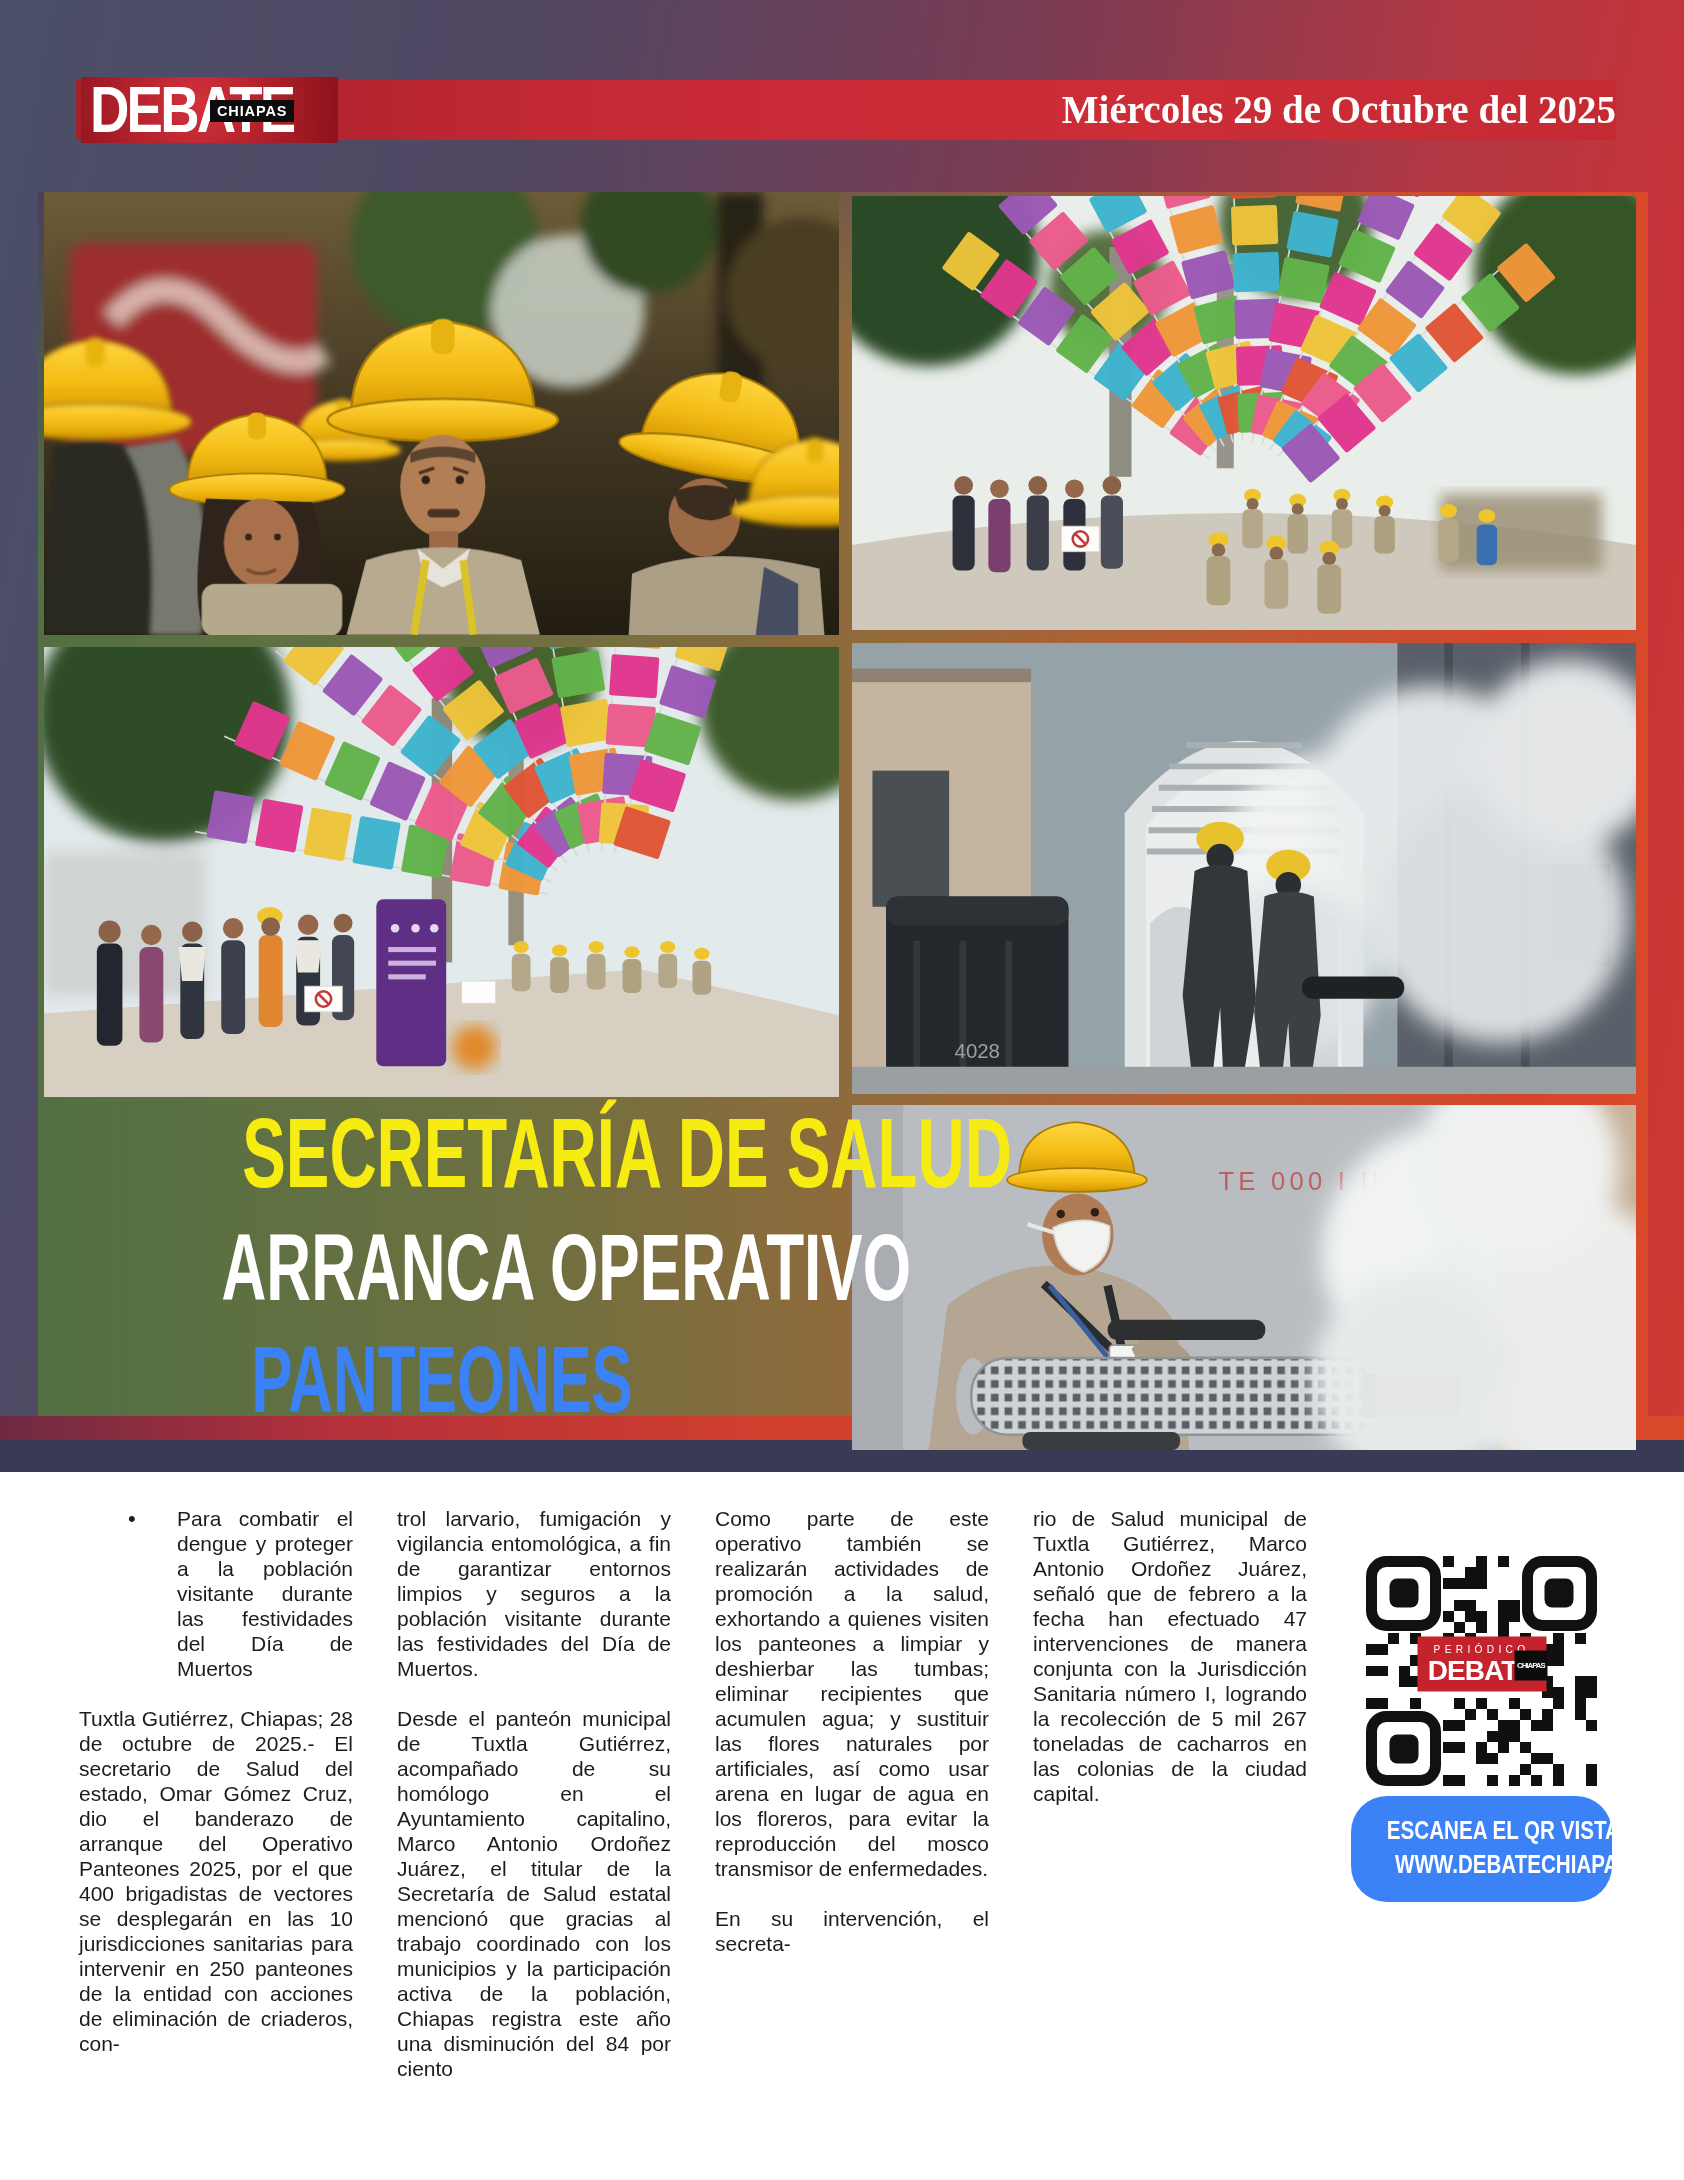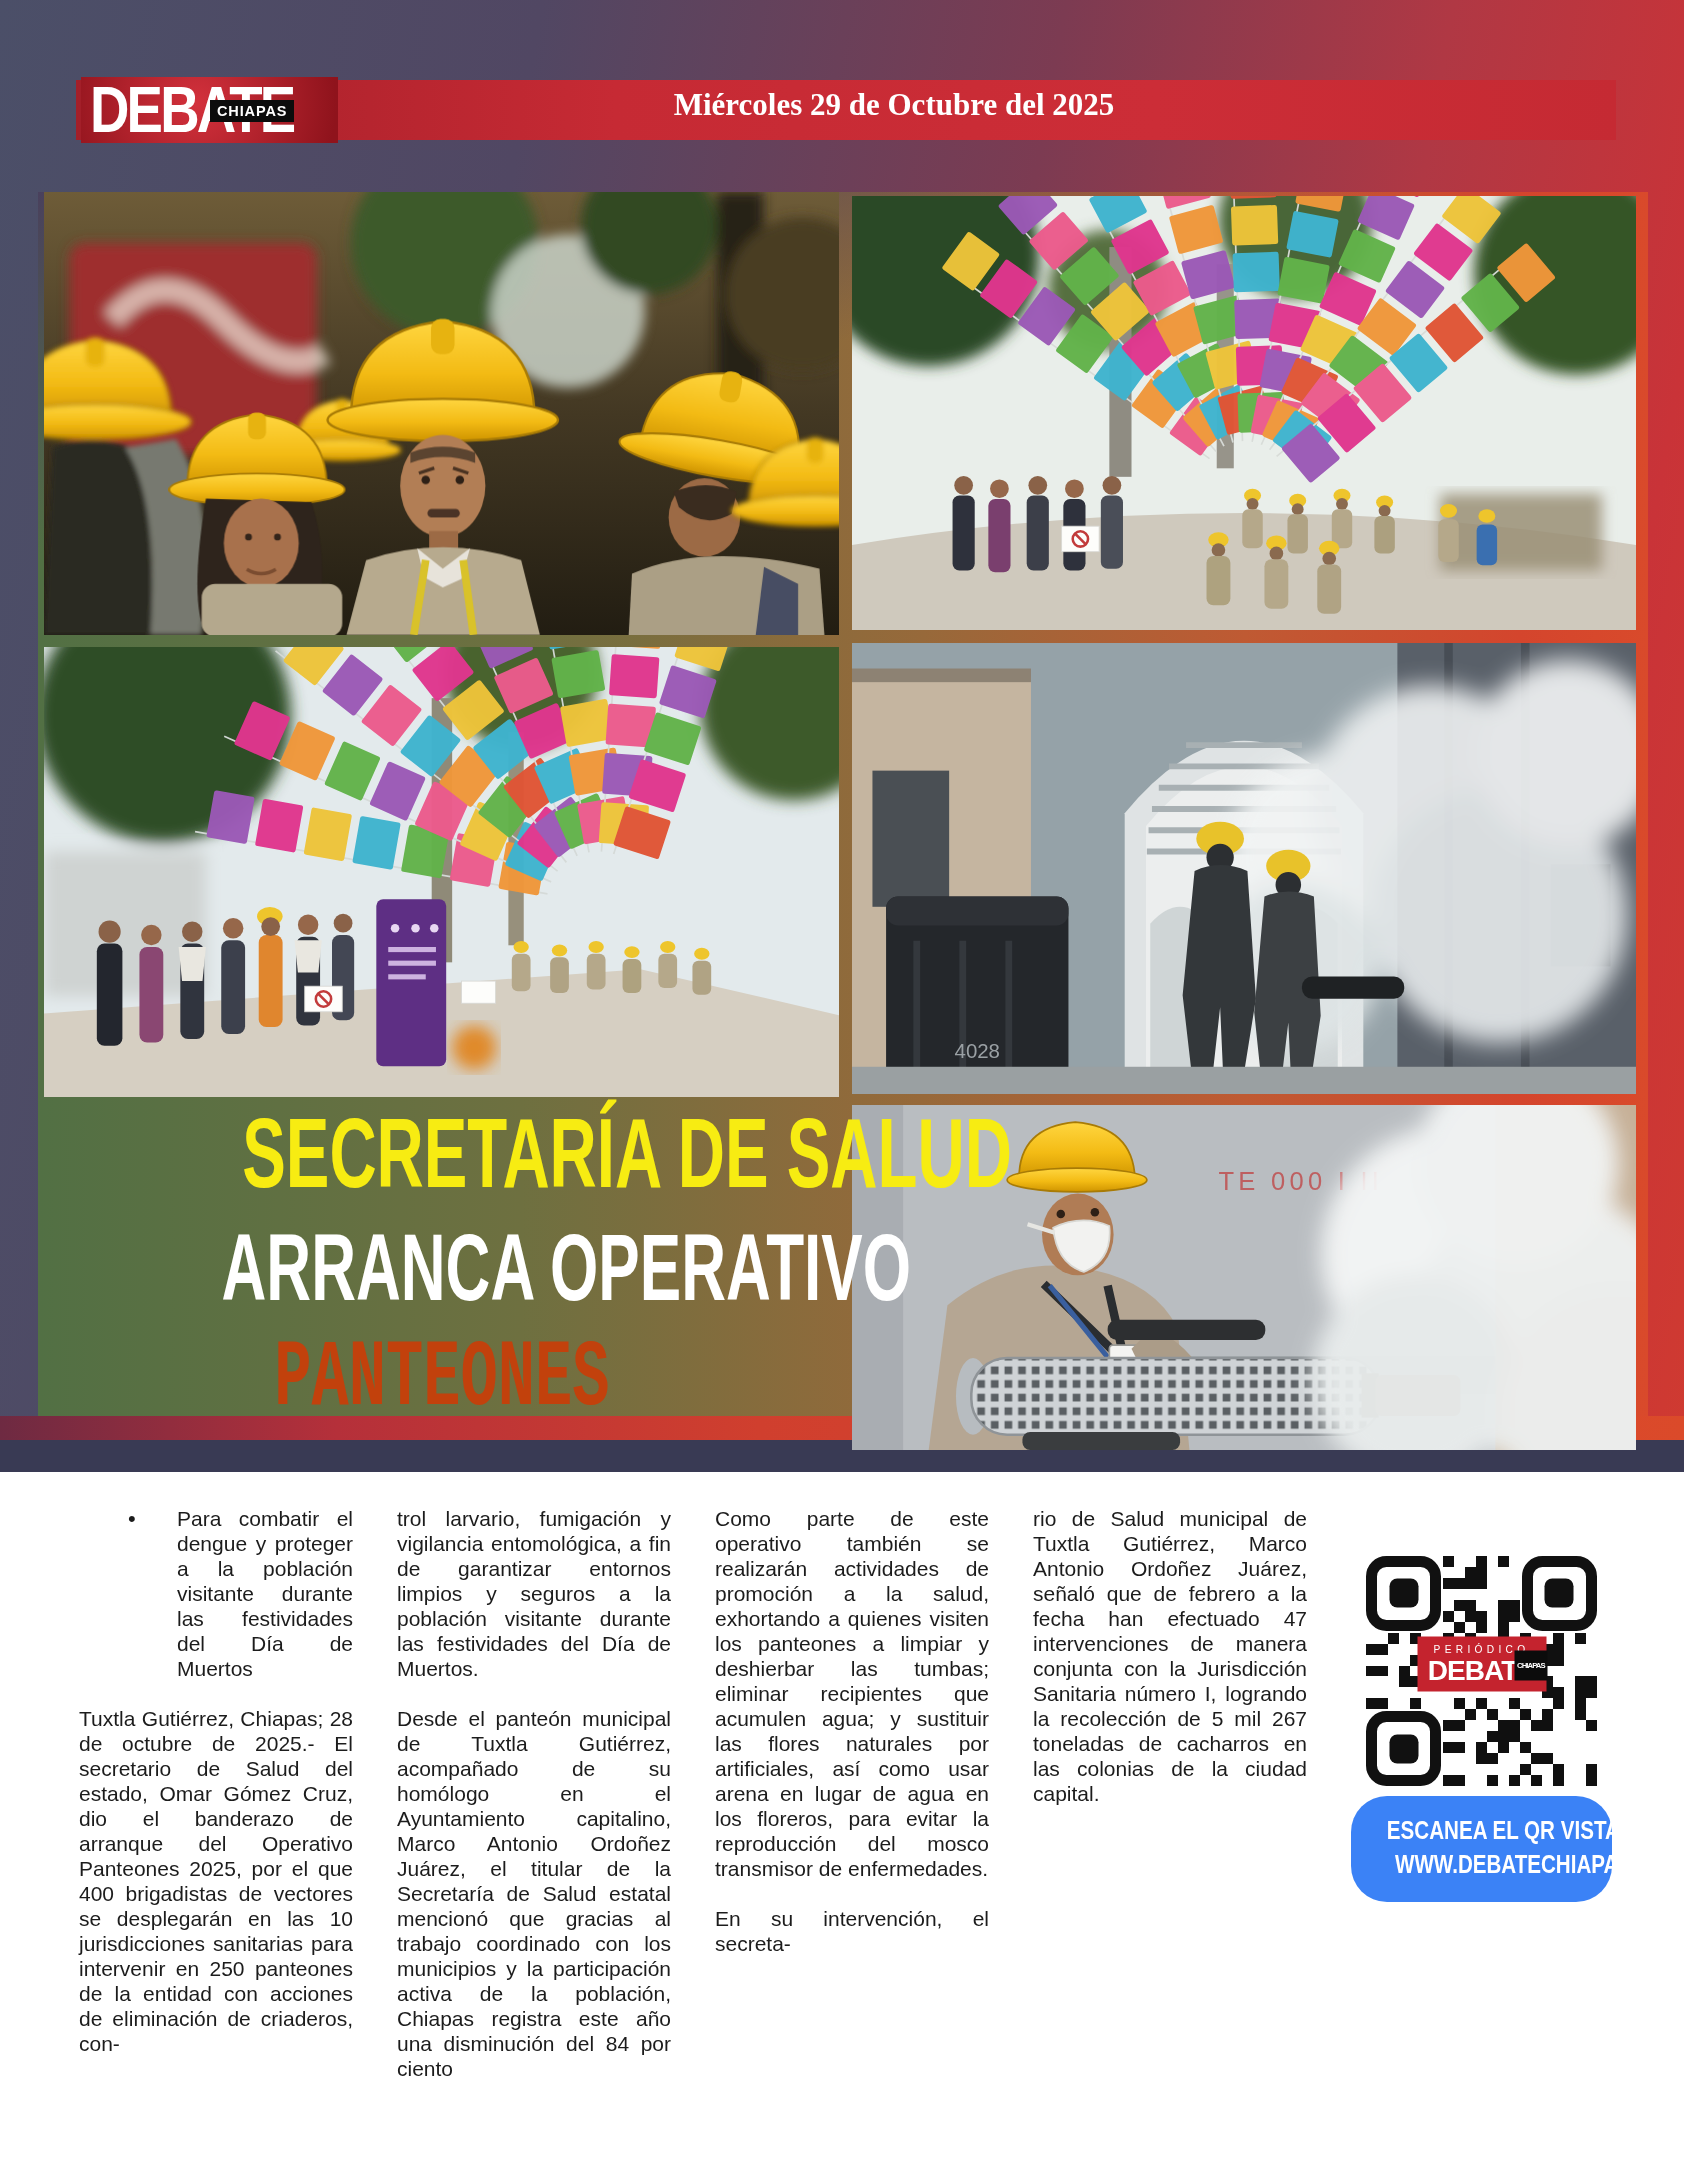--- a/index.html
+++ b/index.html
@@ -16,31 +16,31 @@
   .band-navy{position:absolute;left:0;top:1440px;width:1685px;height:32px;background:#393a54;}
   
   .header-bar{position:absolute;left:76px;top:80px;width:1540px;height:60px;
     background:linear-gradient(to right,#a31f29,#c62a34 35%,#cc2d37 70%,#c52a33);}
   .logo-chip{position:absolute;left:5.1px;top:-2.6px;width:257px;height:66px;
     background:radial-gradient(circle at 45% 40%,#d3313c,#8f131c 95%);}
   .logo-word{position:absolute;left:8.5px;top:-5.1px;font-size:65px;font-weight:700;color:#fff;
     letter-spacing:-3.4px;transform:scaleX(.84);transform-origin:left center;white-space:nowrap;}
   .logo-sub{position:absolute;left:129px;top:23px;background:#0c0c0c;color:#fff;
     font-size:14.5px;font-weight:700;letter-spacing:0.9px;padding:2.6px 6.8px;}
-  .header-date{position:absolute;left:0;top:6.8px;width:100%;text-align:center;color:#fff;
-    font-family:"Liberation Serif","DejaVu Serif",serif;font-weight:700;font-size:31px;margin-left:48px;}
+  .header-date{position:absolute;left:0;top:6.8px;width:100%;text-align:right;color:#fff;
+    font-family:"Liberation Serif","DejaVu Serif",serif;font-weight:700;font-size:39px;}
   
   .photo{position:absolute;display:block;}
   
   .headline{position:absolute;left:44px;top:1101px;width:795px;text-align:center;}
   .hl{line-height:1.06;font-weight:700;white-space:nowrap;}
   .hl span{display:inline-block;transform:scaleX(.66);transform-origin:center;}
   .hl1{font-size:99px;color:#f7ec12;margin-bottom:12px;}
   .hl2{font-size:94px;color:#fff;margin-bottom:12px;}
-  .hl3{font-size:94px;color:#c2410c;font-family:Liberation Mono, monospace;}
+  .hl3{font-size:94px;color:#3b82f6;}
   
   .article{position:absolute;left:0;top:1472px;width:1685px;height:709px;background:#fff;}
   .cols{position:absolute;left:79px;top:34px;width:1549px;display:flex;gap:44px;}
   .col{width:274px;font-size:21px;line-height:25px;color:#1c1c1c;text-align:justify;}
   .col p{margin:0 0 25px 0;}
   .bullet-row{display:flex;padding-left:49px;margin-bottom:25px;}
   .bullet-dot{width:49px;flex:none;font-size:22px;}
   .bullet-text{flex:1;text-align:justify;}
   
   .qr-widget{margin-top:43px;width:261px;}

